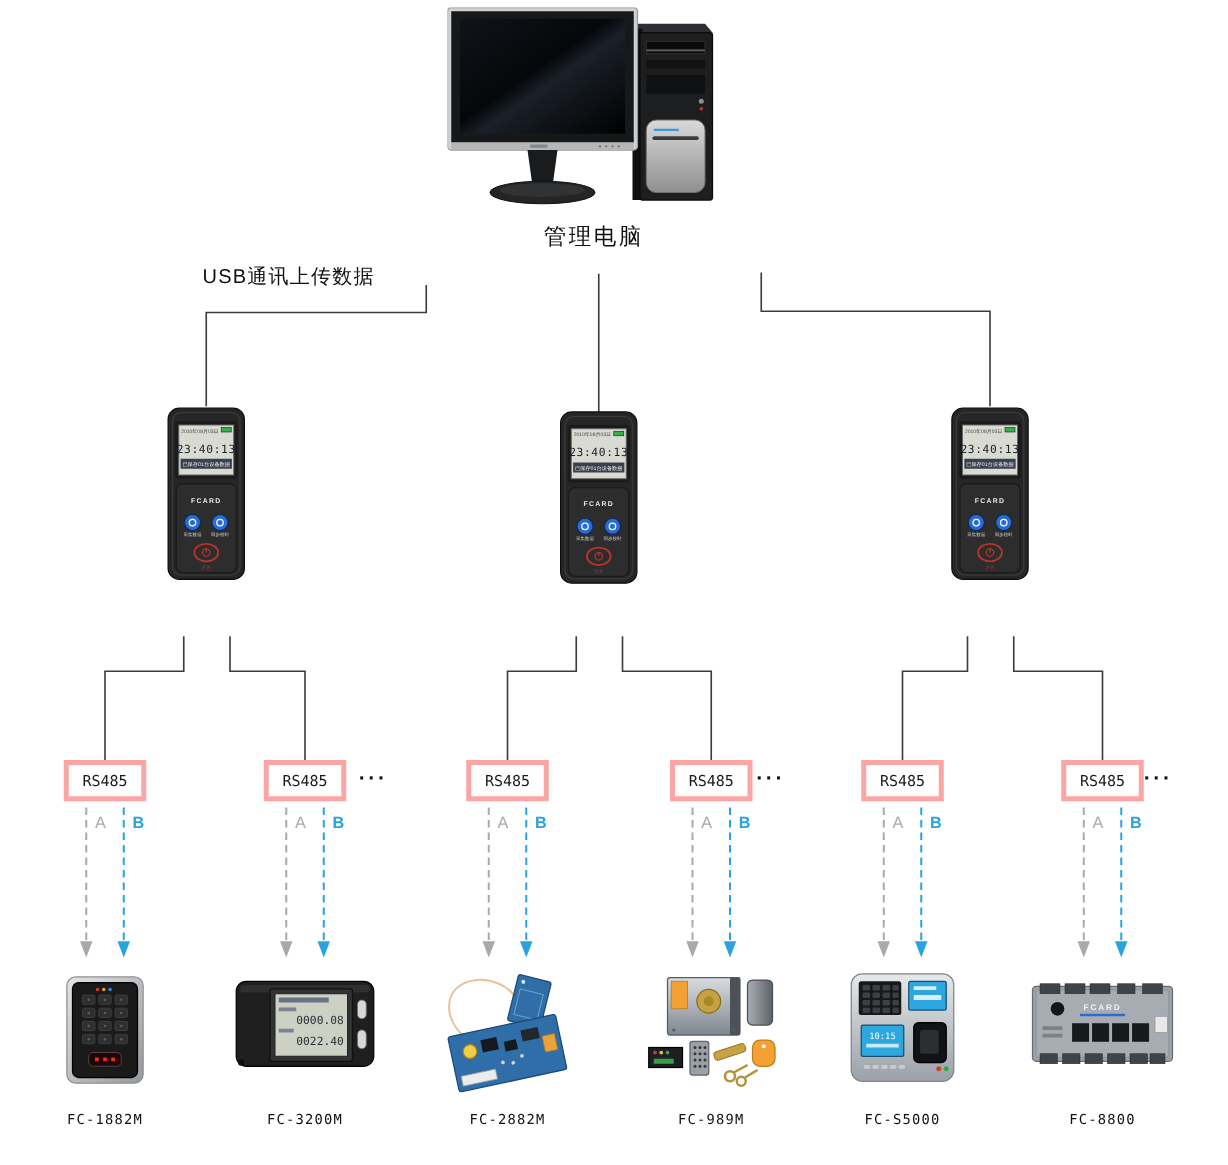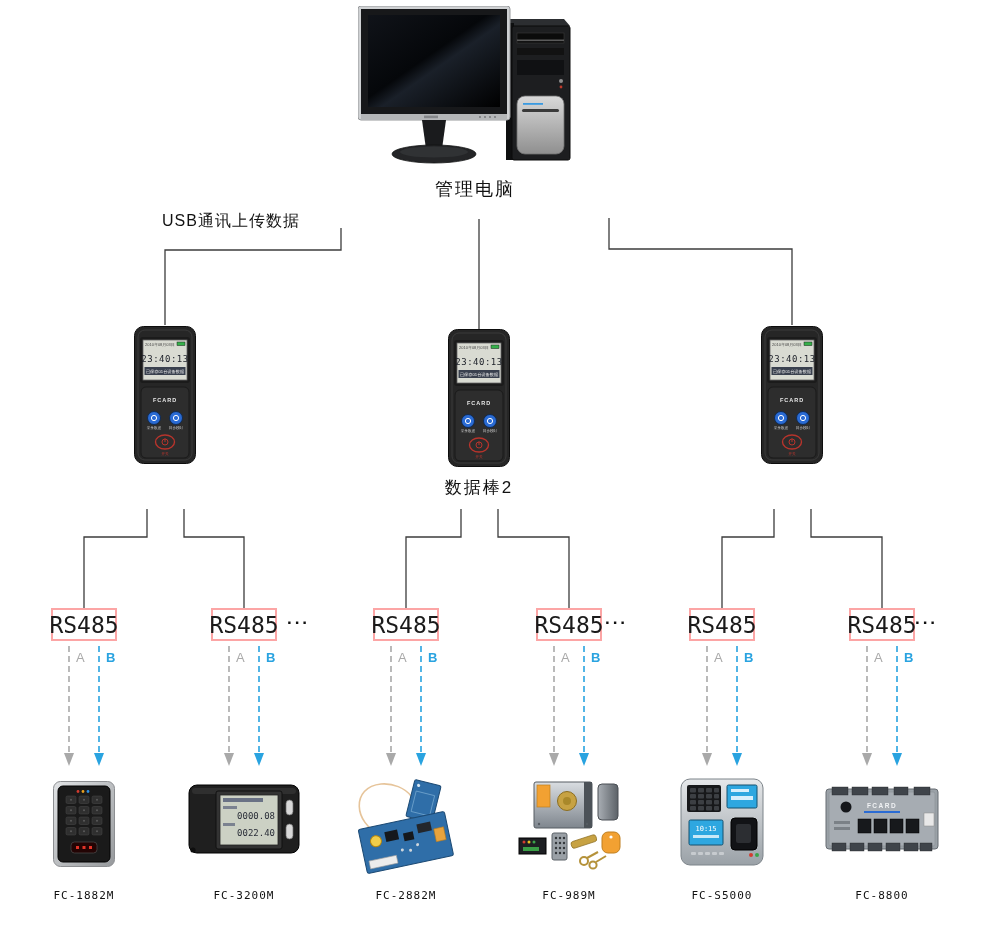--- a/index.html
+++ b/index.html
@@ -15,24 +15,24 @@
     color:#111;font-family:"Liberation Sans",sans-serif;white-space:nowrap;
   }
   .usb-label{
     position:absolute;font-size:16px;letter-spacing:1px;color:#111;white-space:nowrap;
   }
   .collector-label{
     position:absolute;width:170px;text-align:center;font-size:17px;letter-spacing:2px;color:#111;white-space:nowrap;
   }
   .rs-box{
     position:absolute;width:66px;height:33px;box-sizing:border-box;
-    border:2px solid #fca5a5;background:#ffffff;
+    border:4px solid #fca5a5;background:#ffffff;
     display:flex;align-items:center;justify-content:center;
     font-family:"DejaVu Sans Mono","Liberation Mono",monospace;
-    font-size:23px;color:#1a1a1a;letter-spacing:0px;
+    font-size:12px;color:#1a1a1a;letter-spacing:0px;
   }
   .ellipsis{
     position:absolute;font-size:17px;font-weight:bold;color:#111;letter-spacing:2px;white-space:nowrap;
   }
   .ab-label{
     position:absolute;font-size:13px;font-family:"Liberation Sans",sans-serif;width:16px;text-align:left;
   }
   .ab-a{color:#a9a9a9;}
   .ab-b{color:#29a3e0;font-weight:bold;}
   .model-label{
@@ -206,21 +206,20 @@
     <circle cx="43" cy="93" r="6.5" fill="#2a6bd4" stroke="#102a50"></circle>
     <circle cx="43" cy="93" r="2.6" fill="none" stroke="#ffffff" stroke-width="1"></circle>
     <text x="21" y="104" text-anchor="middle" font-size="3.6" fill="#cfcfcf" font-family="Liberation Sans,sans-serif">采集数据</text>
     <text x="43" y="104" text-anchor="middle" font-size="3.6" fill="#cfcfcf" font-family="Liberation Sans,sans-serif">同步校时</text>
     <ellipse cx="32" cy="117" rx="9.5" ry="7" fill="none" stroke="#b8342c" stroke-width="1.4"></ellipse>
     <circle cx="32" cy="117" r="3" fill="none" stroke="#b8342c" stroke-width="1"></circle>
     <line x1="32" y1="113.4" x2="32" y2="117" stroke="#b8342c" stroke-width="1"></line>
     <text x="32" y="130" text-anchor="middle" font-size="3.6" fill="#b8342c" font-family="Liberation Sans,sans-serif">开关</text>
   </svg>
 
-  <div class="collector-label" style="left:394px;top:476px">数据棒2</div>
 
   <div class="rs-box" style="left:51px;top:608px">RS485</div>
   <div class="rs-box" style="left:211px;top:608px">RS485</div>
   <div class="rs-box" style="left:373px;top:608px">RS485</div>
   <div class="rs-box" style="left:536px;top:608px">RS485</div>
   <div class="rs-box" style="left:689px;top:608px">RS485</div>
   <div class="rs-box" style="left:849px;top:608px">RS485</div>
 
   <span class="ellipsis" style="left:287px;top:613px">···</span>
   <span class="ellipsis" style="left:605px;top:613px">···</span>

